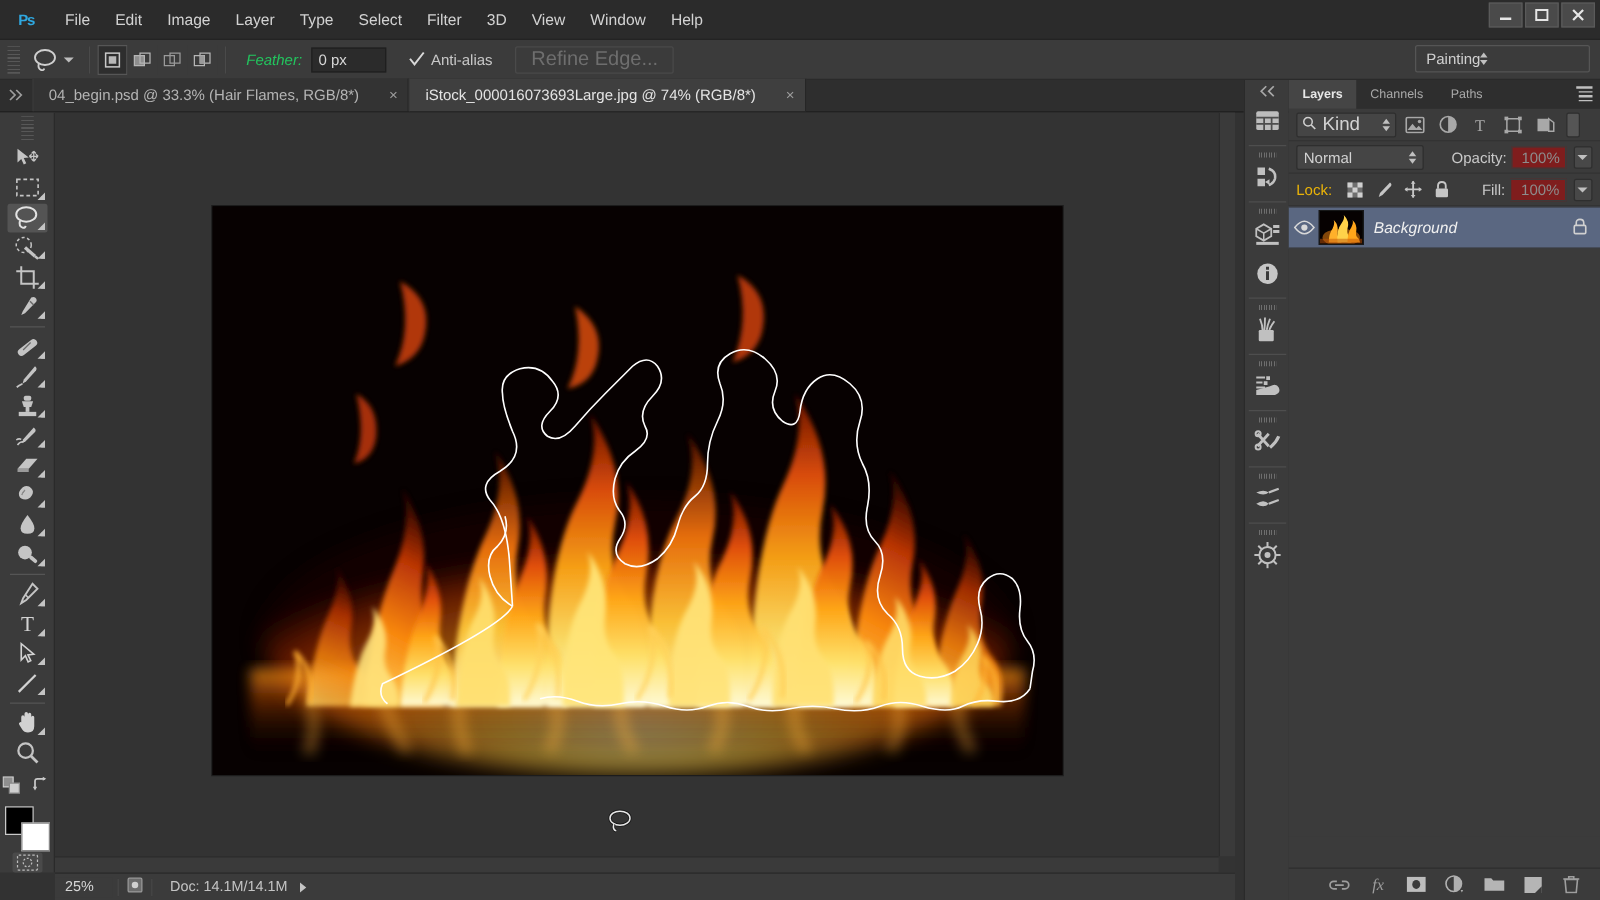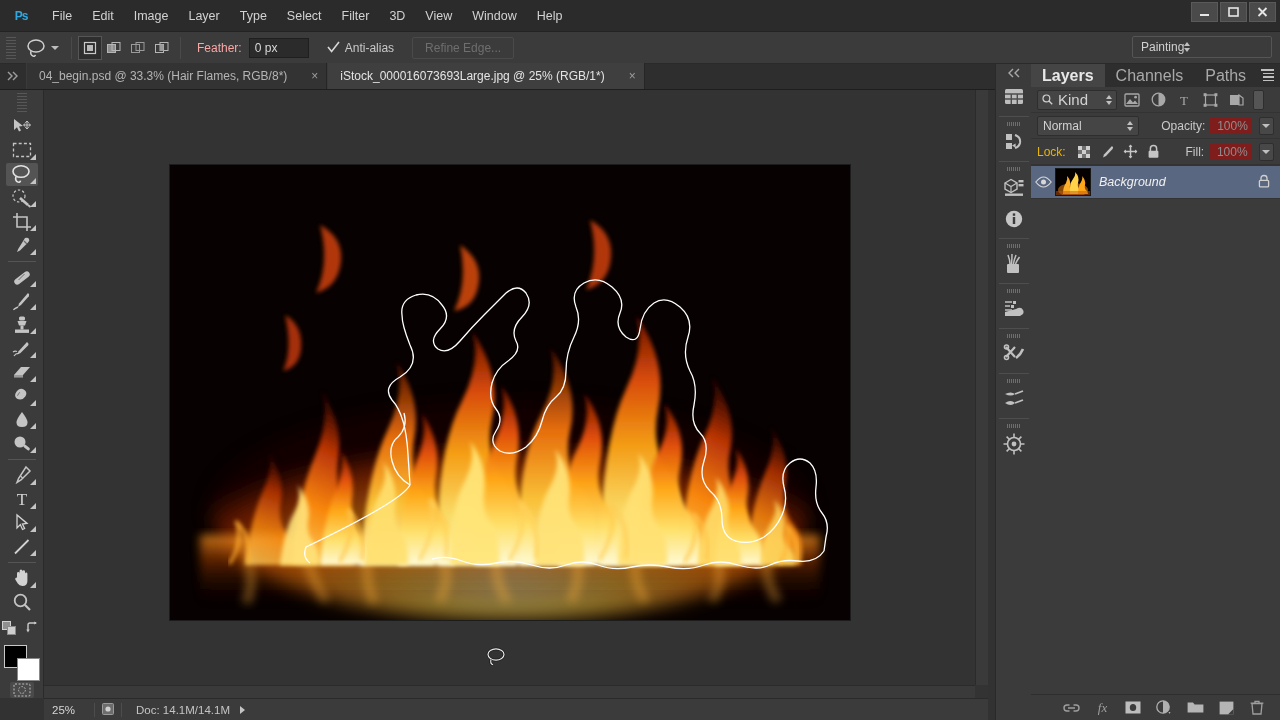--- a/index.html
+++ b/index.html
@@ -50,31 +50,31 @@
   }
   .opt-tool .lasso-ico { width:22px; height:20px; }
   .caret-dn { width:0;height:0;border-left:4px solid transparent;border-right:4px solid transparent;border-top:4px solid #bdbdbd; }
   .vsep { width:1px; height:22px; background:#2b2b2b; margin:0 6px; border-right:1px solid #4a4a4a; }
   .selmode-group { display:flex; }
   .selmode {
     width:24px; height:24px; display:flex; align-items:center; justify-content:center;
     background:#3b3b3b; border:1px solid transparent;
   }
   .selmode.active { background:#2e2e2e; border:1px solid #565656; }
-  .opt-label { font-size:12px; color:#fca5a5; margin:0 7px 0 10px; }
+  .opt-label { font-size:12px; color:#22c55e; margin:0 7px 0 10px;font-style:italic; }
   .feather-input {
     width:60px; height:20px; background:#2b2b2b; border:1px solid #1f1f1f;
     color:#d8d8d8; font-size:12px; padding:0 5px; line-height:18px;
     font-family:"Liberation Sans", sans-serif;
   }
   .chk-wrap { display:flex; align-items:center; gap:5px; margin-left:18px; }
   .chk { width:13px; height:13px; position:relative; }
   .refine-btn {
     margin-left:18px; height:22px; padding:0 12px; background:#3b3b3b;
-    border:1px solid #4a4a4a; border-radius:2px; color:#6e6e6e; font-size:12px;
+    border:1px solid #4a4a4a; border-radius:2px; color:#6e6e6e; font-size:16px;
     line-height:20px;
   }
   .workspace-sel {
     position:absolute; right:8px; top:4px; width:140px; height:22px;
     background:#3b3b3b; border:1px solid #555; border-radius:2px;
     color:#d0d0d0; font-size:12px; line-height:20px; padding:0 8px;
     display:flex; align-items:center; justify-content:flex-start;
   }
   .spin { display:flex; flex-direction:column; gap:2px; align-items:center; }
   .spin i { display:block; width:0;height:0;border-left:3.5px solid transparent;border-right:3.5px solid transparent; }
@@ -162,21 +162,21 @@
   .dock-ico { width:30px;height:30px;display:flex;align-items:center;justify-content:center;margin-bottom:2px; }
   .dock-sep { width:30px;height:1px;background:#4e4e4e;margin:2px 0; }
   .dock-collapse { width:36px;height:18px;display:flex;align-items:center;justify-content:center;color:#a8a8a8;font-size:10px; }
 
   
   .layerspanel {
     position:absolute; left:1031px; top:64px; width:249px; height:656px;
     background:#3b3b3b;
   }
   .lp-tabs { height:23px; background:#2e2e2e; display:flex; align-items:flex-end; position:relative; }
-  .lp-tab { height:23px; padding:0 11px; font-size:16px; color:#a9a9a9; line-height:23px; }
+  .lp-tab { height:23px; padding:0 11px; font-size:10px; color:#a9a9a9; line-height:23px; }
   .lp-tab.active { background:#454545; color:#e8e8e8; font-weight:bold; }
   .lp-menu { position:absolute; right:6px; top:5px; display:flex; flex-direction:column; gap:2px; align-items:flex-end; }
   .lp-menu span { display:block; width:11px; height:1.5px; background:#c0c0c0; }
   .lp-menu .m1 { width:13px; }
   .lp-row { display:flex; align-items:center; height:26px; padding:0 6px; gap:4px; border-bottom:1px solid #333; }
   .kind-sel {
     display:flex;align-items:center;gap:5px; width:80px;height:20px;
     background:#454545;border:1px solid #2e2e2e;border-radius:2px;padding:0 4px; font-size:15px;color:#d2d2d2;
   }
   .kind-sel .sp { margin-left:auto; }
@@ -321,21 +321,21 @@
     <div class="collapse-arrows">
       <svg width="14" height="10" viewBox="0 0 14 10">
         <path d="M2 1 L6 5 L2 9 M7 1 L11 5 L7 9" fill="none" stroke="#9e9e9e" stroke-width="1.4"></path>
       </svg>
     </div>
     <div class="tab">
       <span>04_begin.psd @ 33.3% (Hair Flames, RGB/8*)</span>
       <span class="x">×</span>
     </div>
     <div class="tab active">
-      <span>iStock_000016073693Large.jpg @ 25% (RGB/1*)</span>
+      <span>iStock_000016073693Large.jpg @ 74% (RGB/8*)</span>
       <span class="x">×</span>
     </div>
   </div>
 
   <div class="toolbar">
     <div class="grip" style="margin:1px 0 3px;"></div>
 
     <div class="tool">
       <svg width="20" height="18" viewBox="0 0 20 18">
         <path d="M2 1 L2 12 L5 9.2 L7 13.5 L9 12.6 L7 8.4 L11 8 Z" fill="#c4c4c4"></path>

